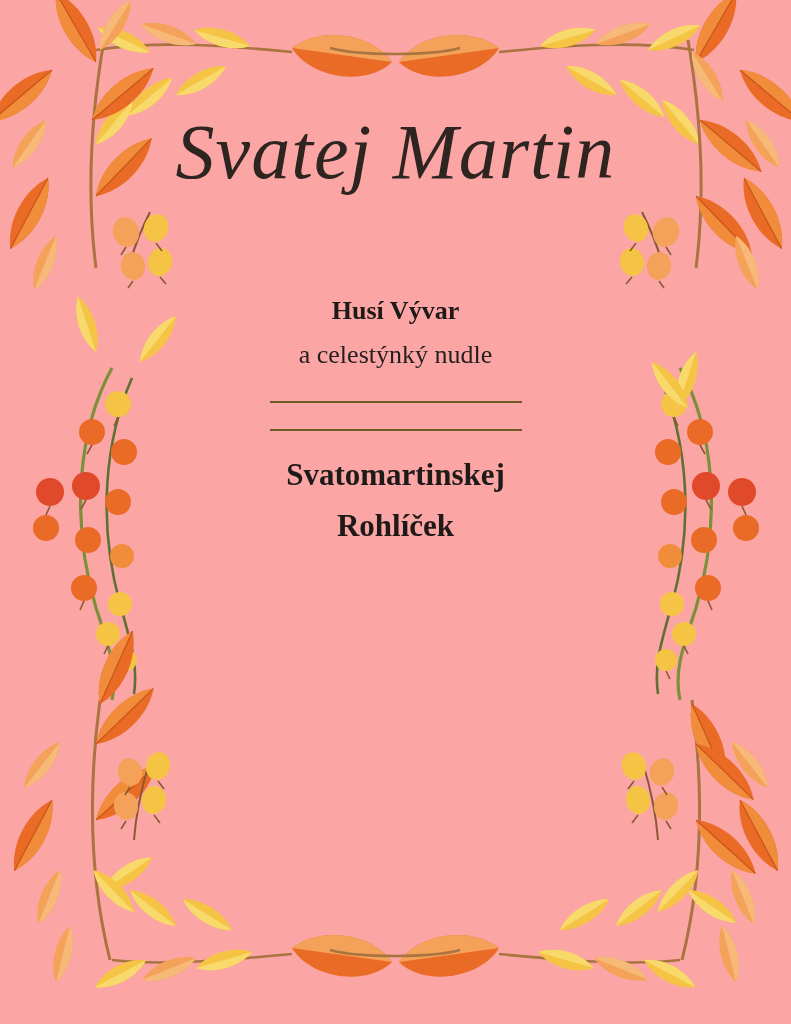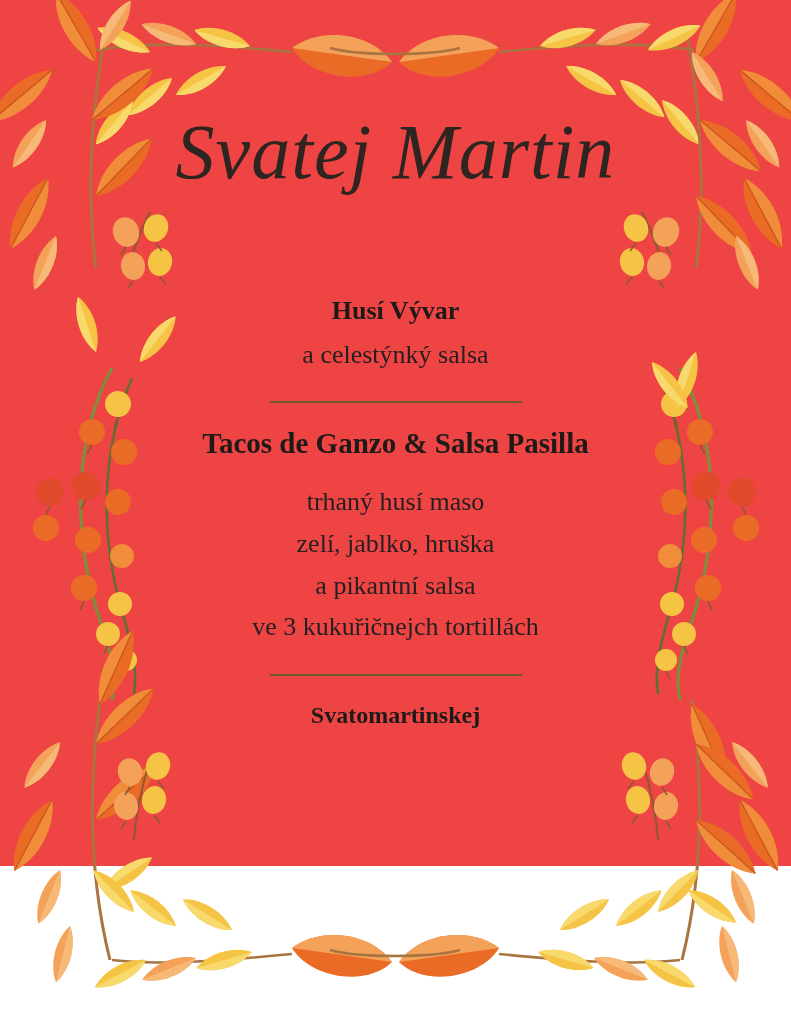--- a/index.html
+++ b/index.html
@@ -11,22 +11,22 @@
     width: 791px;
     height: 1024px;
     overflow: hidden;
     font-family: "Liberation Serif", serif;
     color: #231f20;
   }
 
   #poster {
     position: relative;
     width: 791px;
-    height: 866px;
-    background: #ef4444;
+    height: 1024px;
+    background: #fca5a5;
   }
 
   #decor {
     position: absolute;
     inset: 0;
     width: 791px;
     height: 1024px;
     pointer-events: none;
   }
 
@@ -62,21 +62,21 @@
     font-size: 26px;
     line-height: 1.25;
     color: #1d1a18;
     margin: 0 0 6px 0;
   }
   .course-heading.wide {
     font-size: 29px;
     white-space: nowrap;
   }
   .course-heading.big {
-    font-size: 24px;
+    font-size: 31px;
     line-height: 1.45;
   }
 
   .course-line {
     font-family: "Liberation Serif", serif;
     font-size: 26px;
     line-height: 1.60;
     color: #231f20;
     margin: 0;
   }
@@ -410,36 +410,28 @@
   </svg>
 
   <div id="content">
 
     <h1 class="title">Svatej Martin</h1>
 
     <div class="menu">
 
       <div class="menu-course">
         <div class="course-heading">Husí Vývar</div>
-        <p class="course-line">a celestýnký salsa</p>
+        <p class="course-line">a celestýnký nudle</p>
       </div>
 
       <hr class="divider">
 
-      <div class="menu-course">
-        <div class="course-heading wide">Tacos de Ganzo &amp; Salsa Pasilla</div>
-        <div class="block-gap-2">
-          <p class="course-line">trhaný husí maso</p>
-          <p class="course-line">zelí, jablko, hruška</p>
-          <p class="course-line">a pikantní salsa</p>
-          <p class="course-line">ve 3 kukuřičnejch tortillách</p>
-        </div>
-      </div>
 
       <hr class="divider">
 
       <div class="menu-course">
         <div class="course-heading big">Svatomartinskej</div>
+        <div class="course-heading big">Rohlíček</div>
       </div>
 
     </div>
   </div>
 </div>
 
 </body></html>

